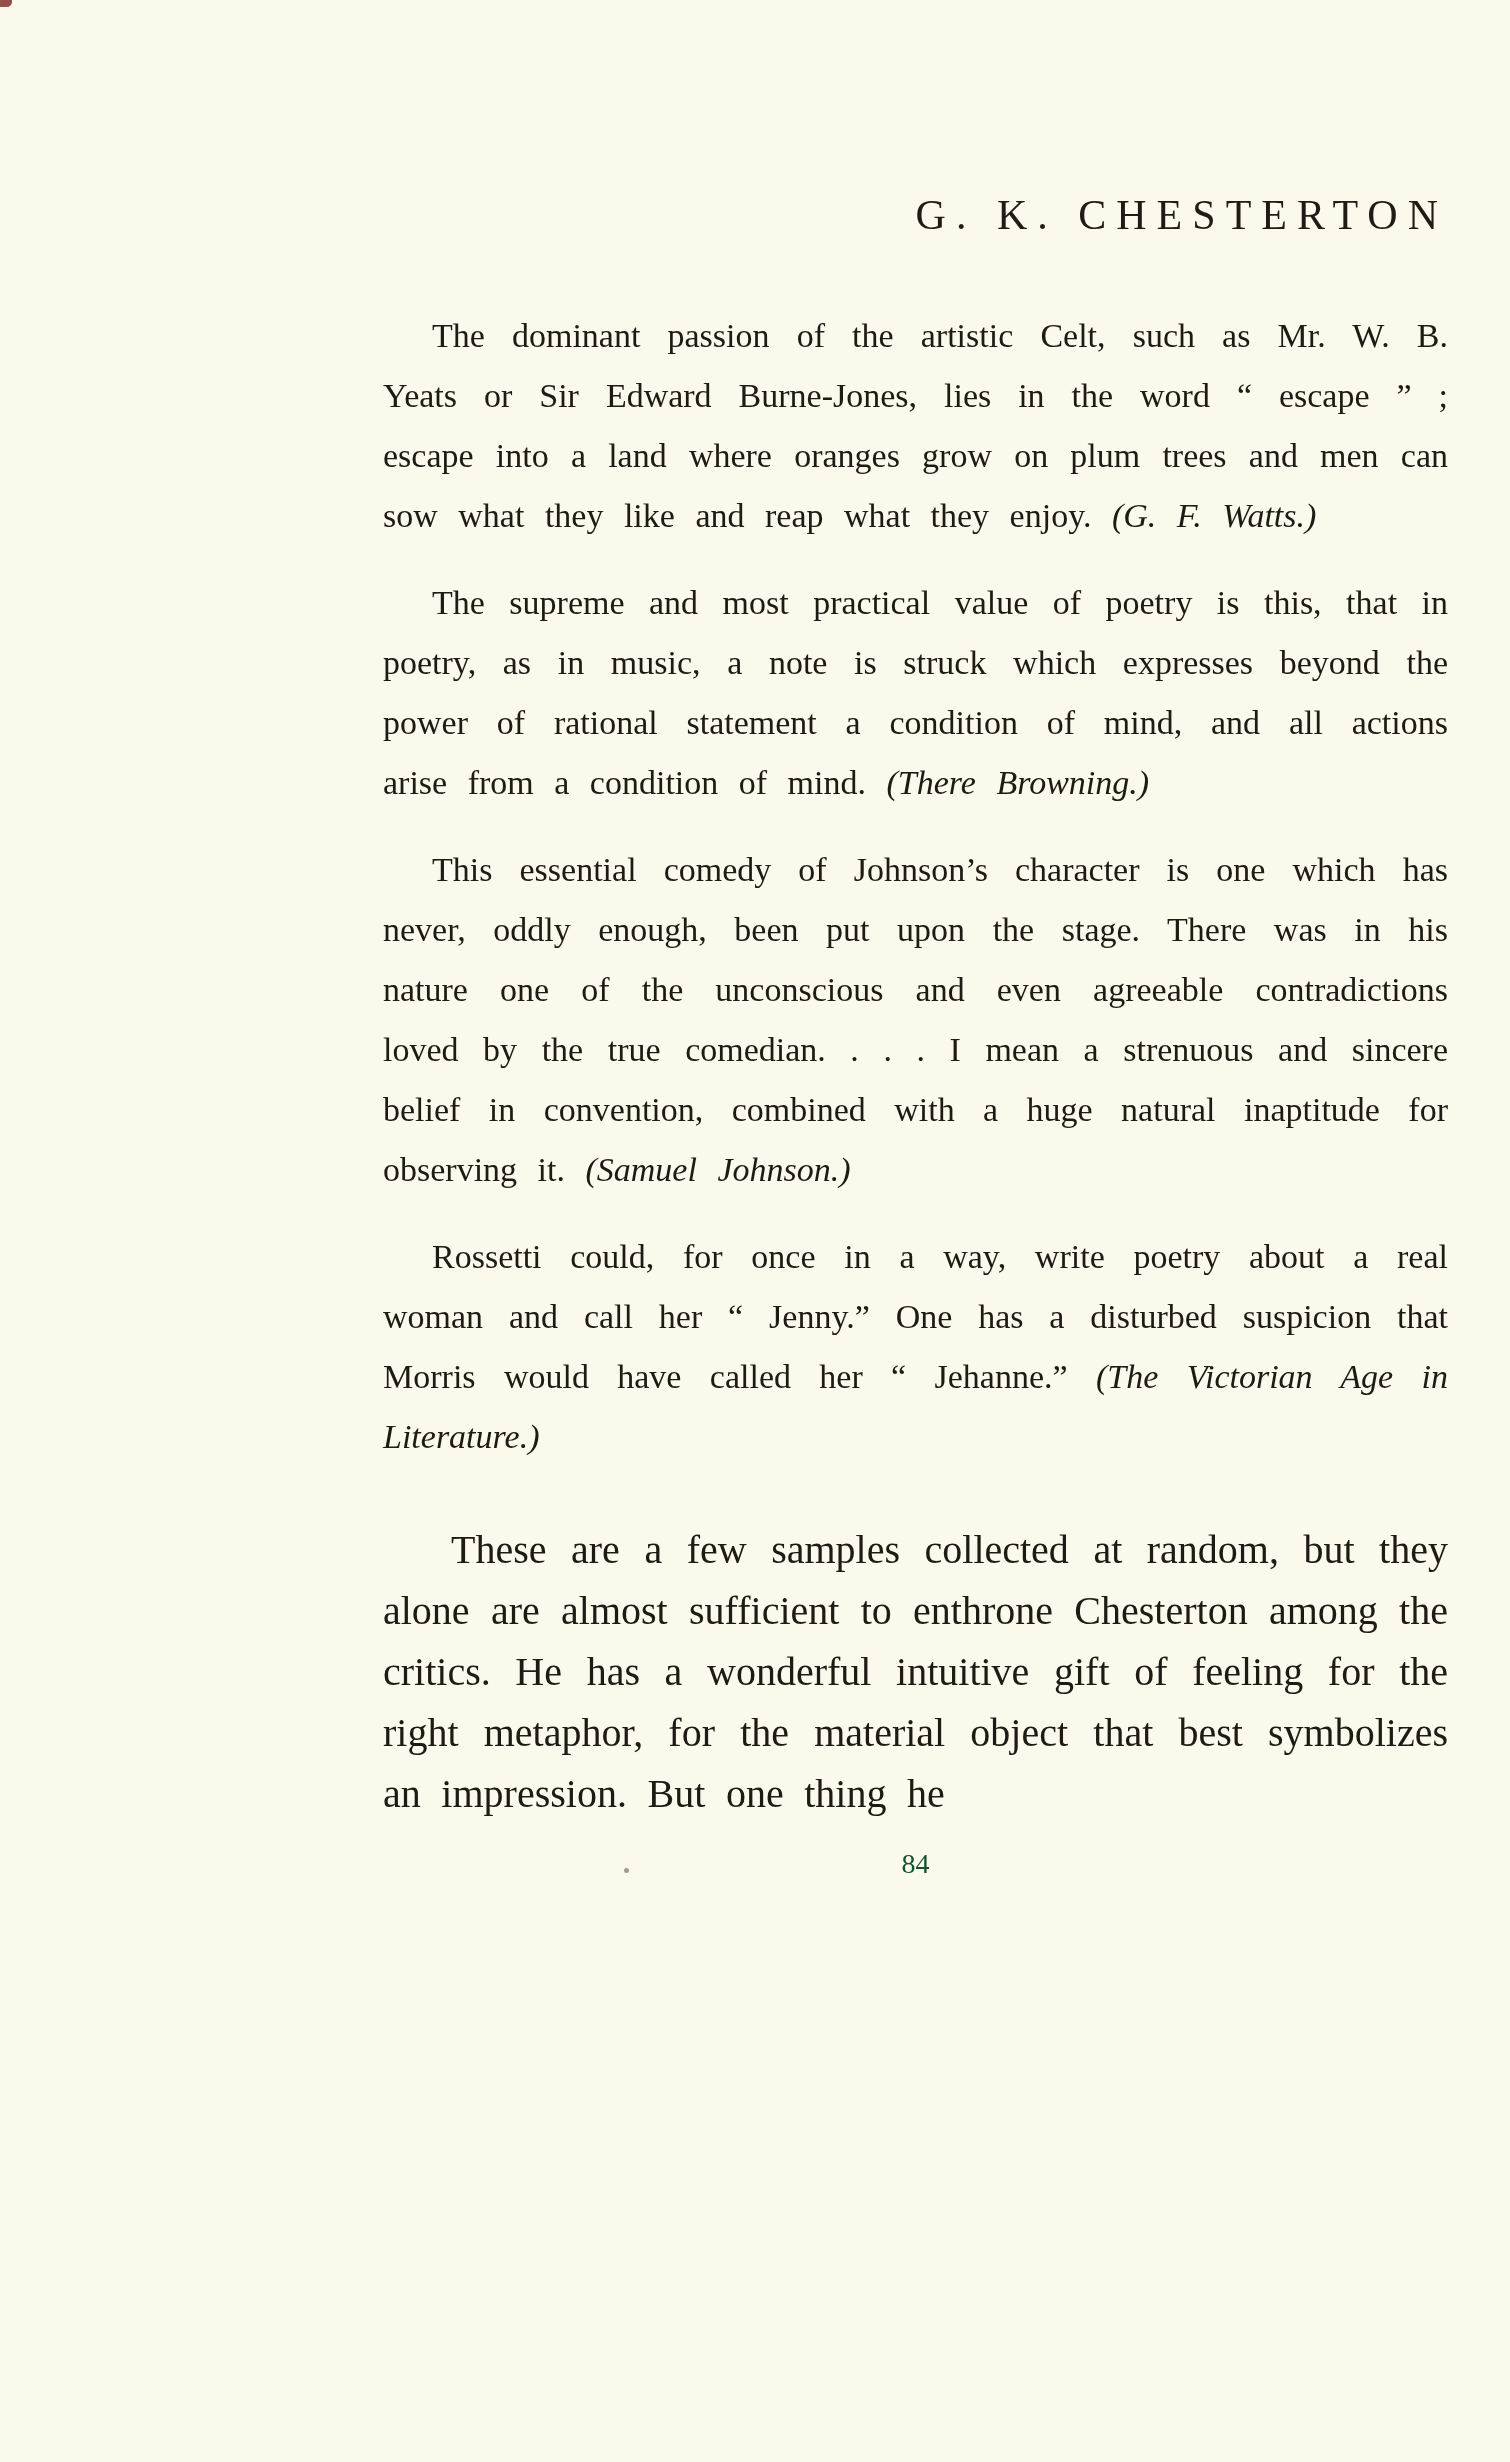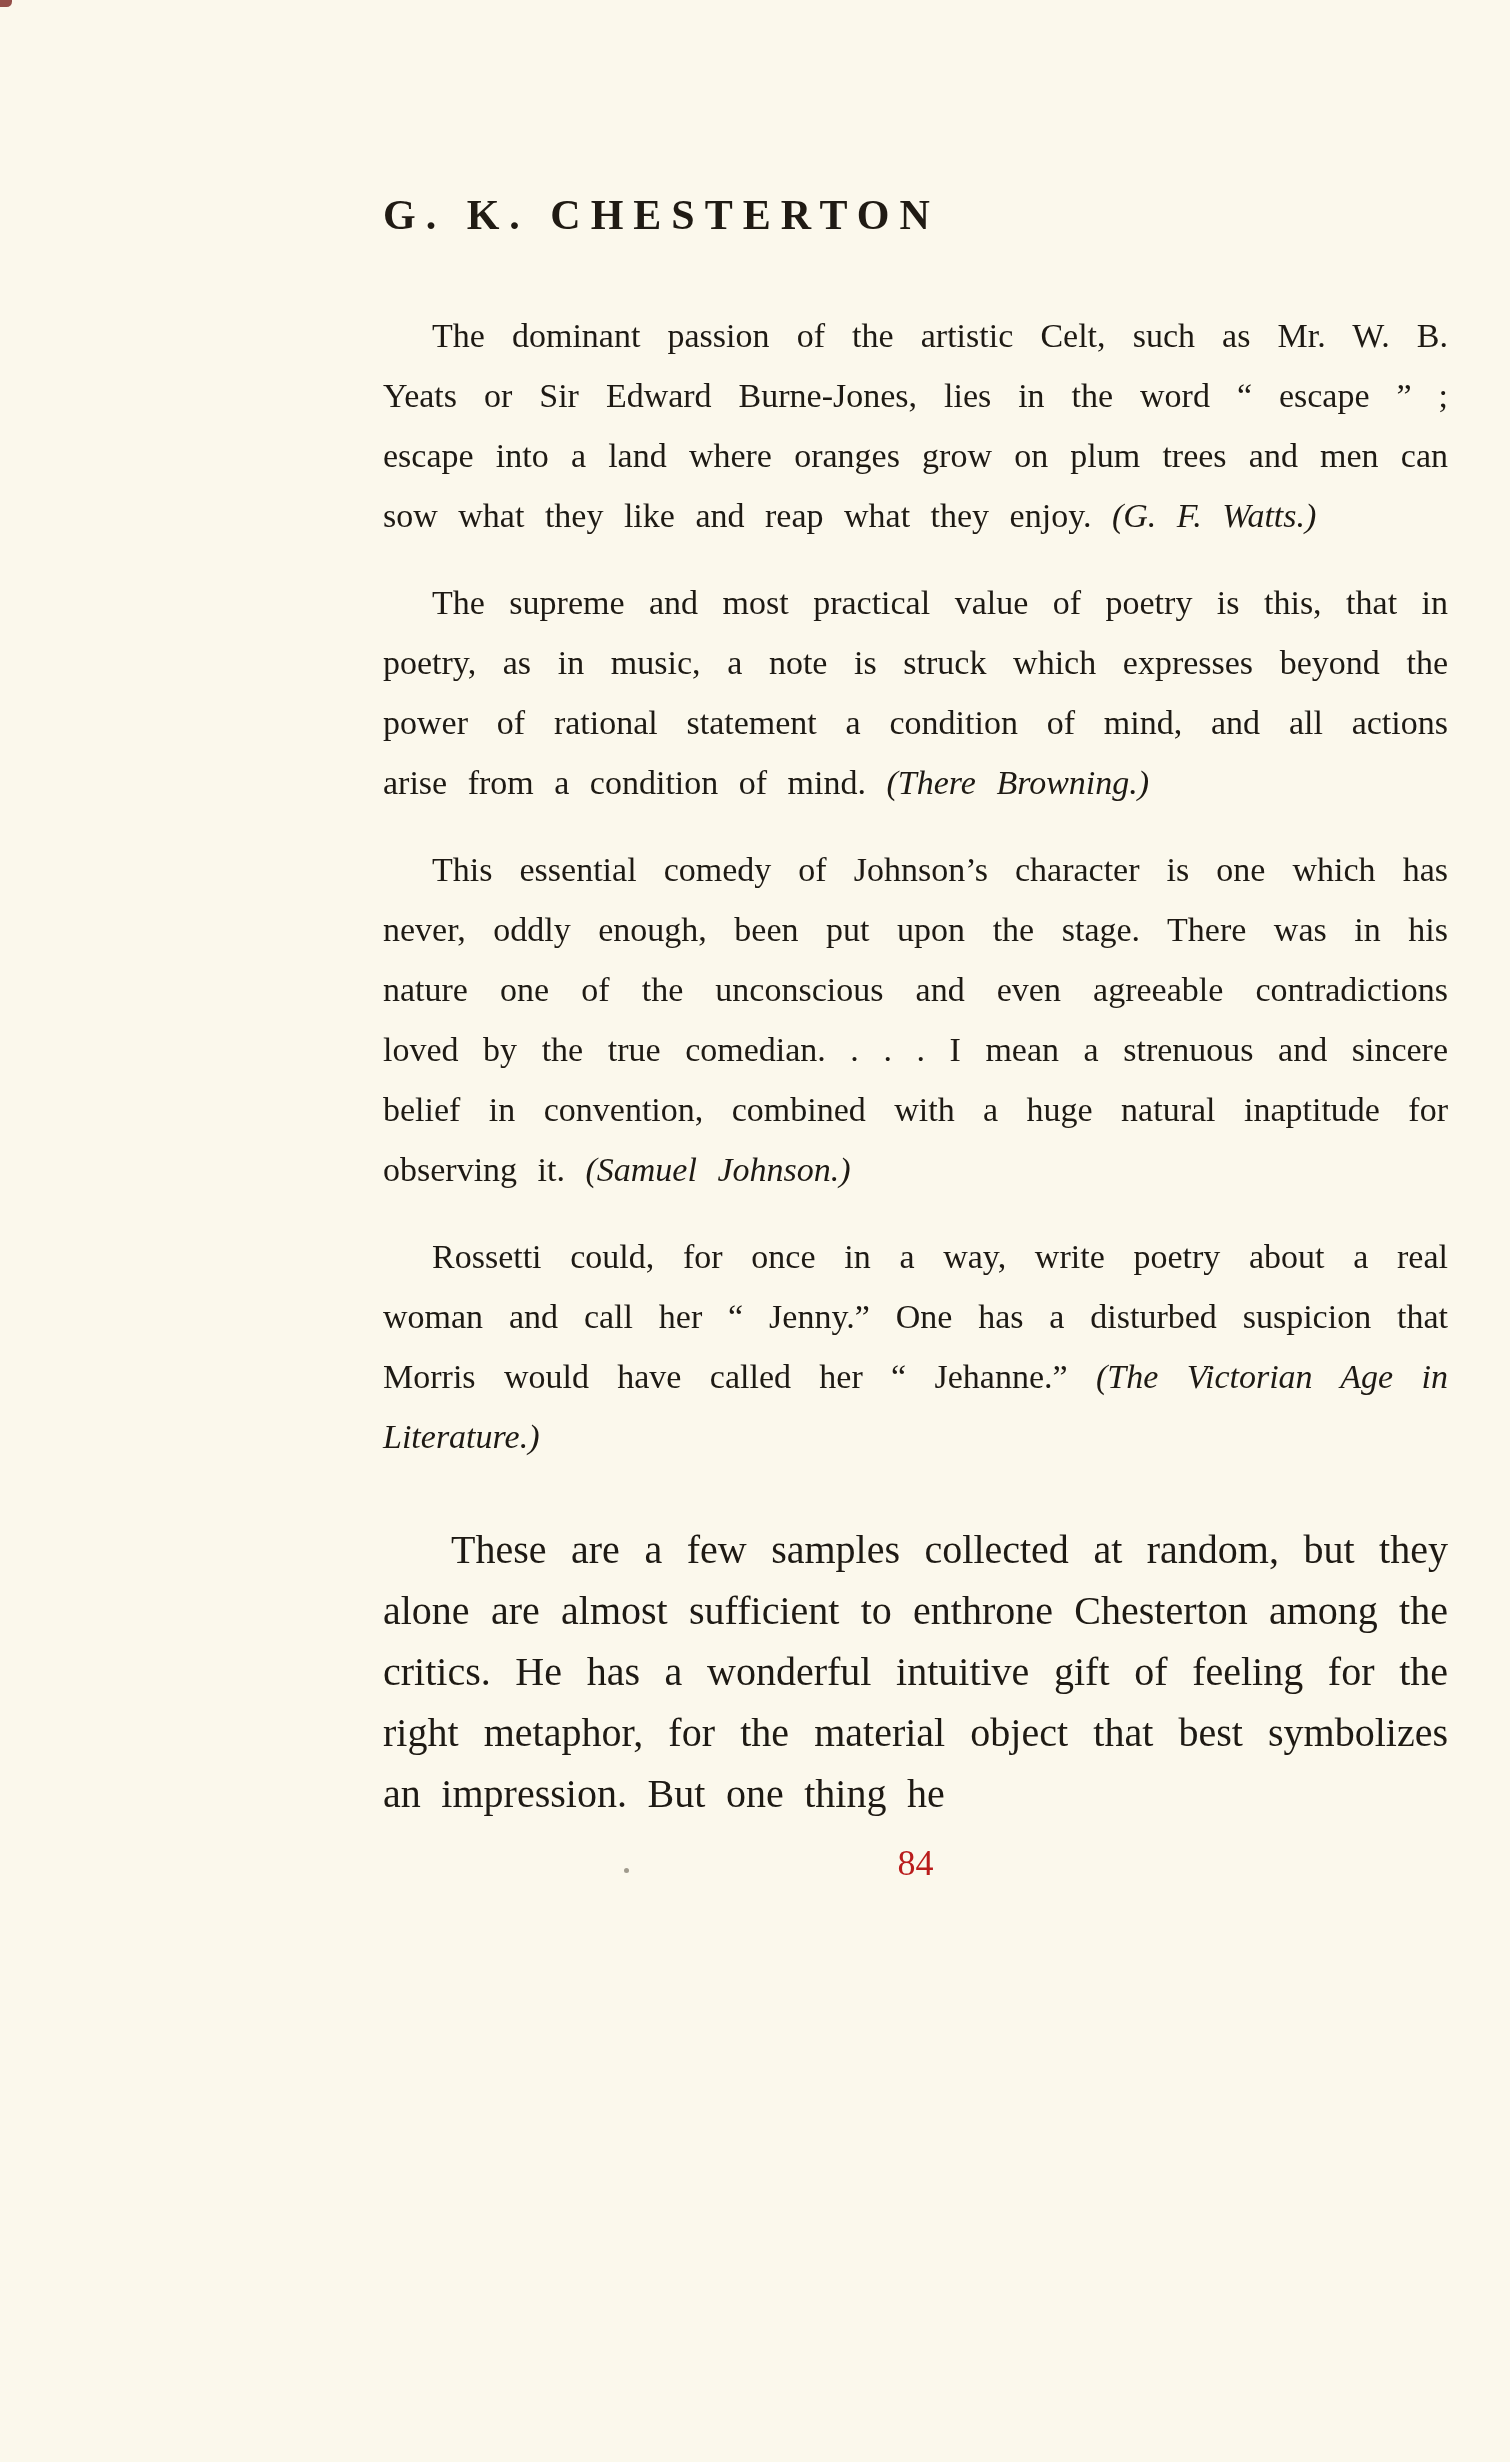--- a/index.html
+++ b/index.html
@@ -31,23 +31,23 @@
   }
   .content {
     position: absolute;
     left: 383px;
     top: 191px;
     width: 1065px;
   }
   .running-header {
     margin: 0 0 67px 0;
     font-size: 42px;
-    font-weight: 700;
+    font-weight: 400;
     letter-spacing: 10px;
-    text-align: left;
+    text-align: right;
     color: #201b14;
     white-space: nowrap;
   }
   .para {
     margin: 0;
     text-align: justify;
     text-justify: inter-word;
   }
   .body-size {
     font-size: 40px;
@@ -72,23 +72,23 @@
     margin-top: 52px;
     text-indent: 68px;
   }
   .pageno-row {
     position: relative;
     margin-top: 18px;
     text-align: center;
   }
   .pageno {
     display: inline-block;
-    font-size: 36px;
+    font-size: 28px;
     line-height: 43px;
-    color: #b91c1c;
+    color: #14532d;
   }
   .artifact-dot {
     position: absolute;
     left: 241px;
     top: 26px;
     width: 5.3px;
     height: 5.3px;
     border-radius: 50%;
     background: #6f685b;
     opacity: 0.65;

